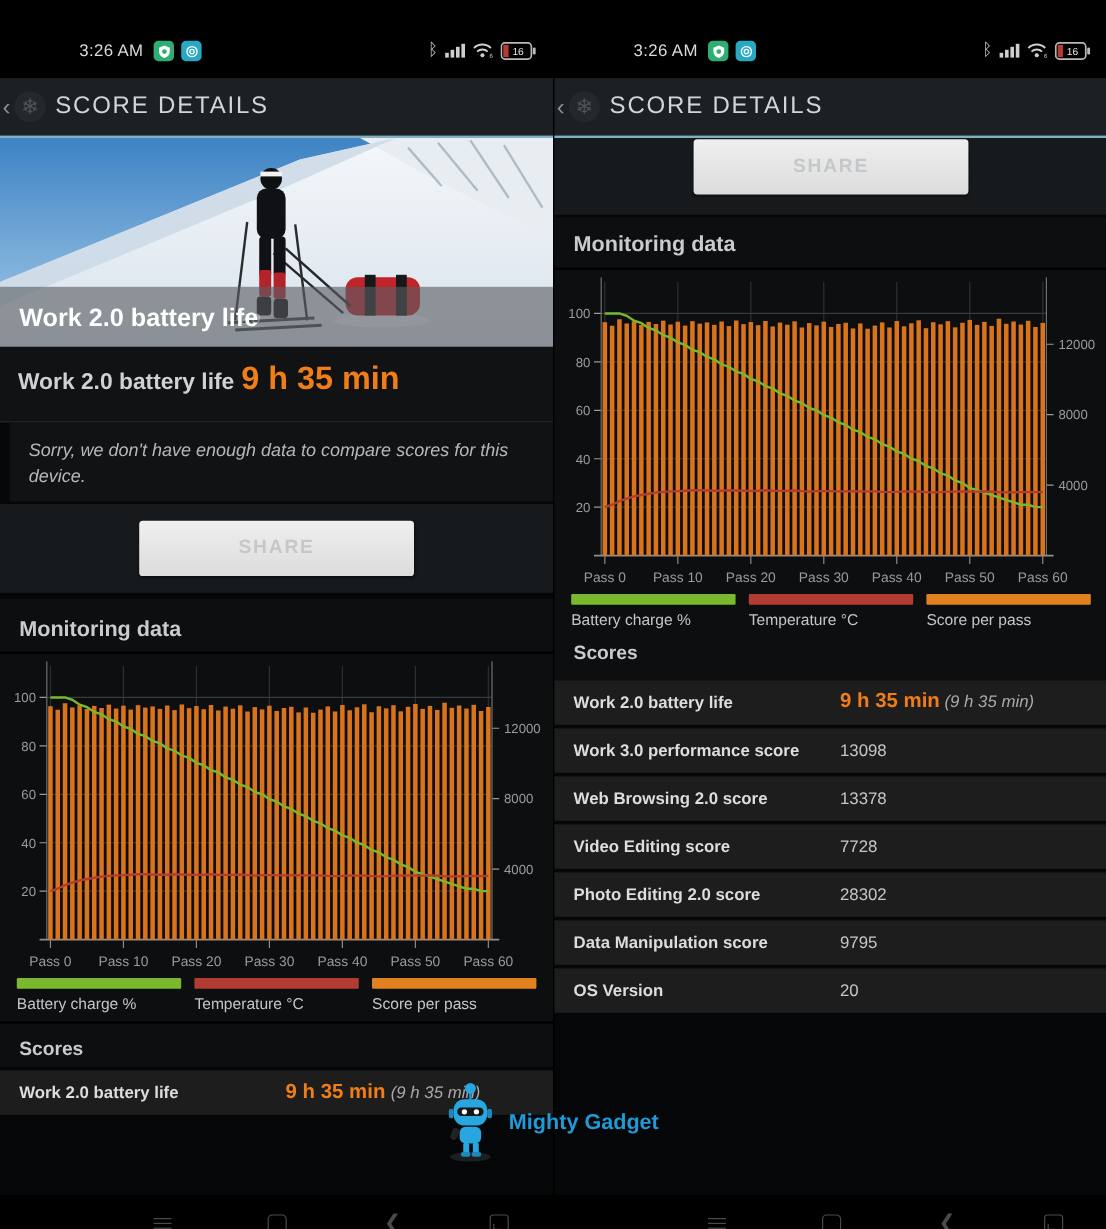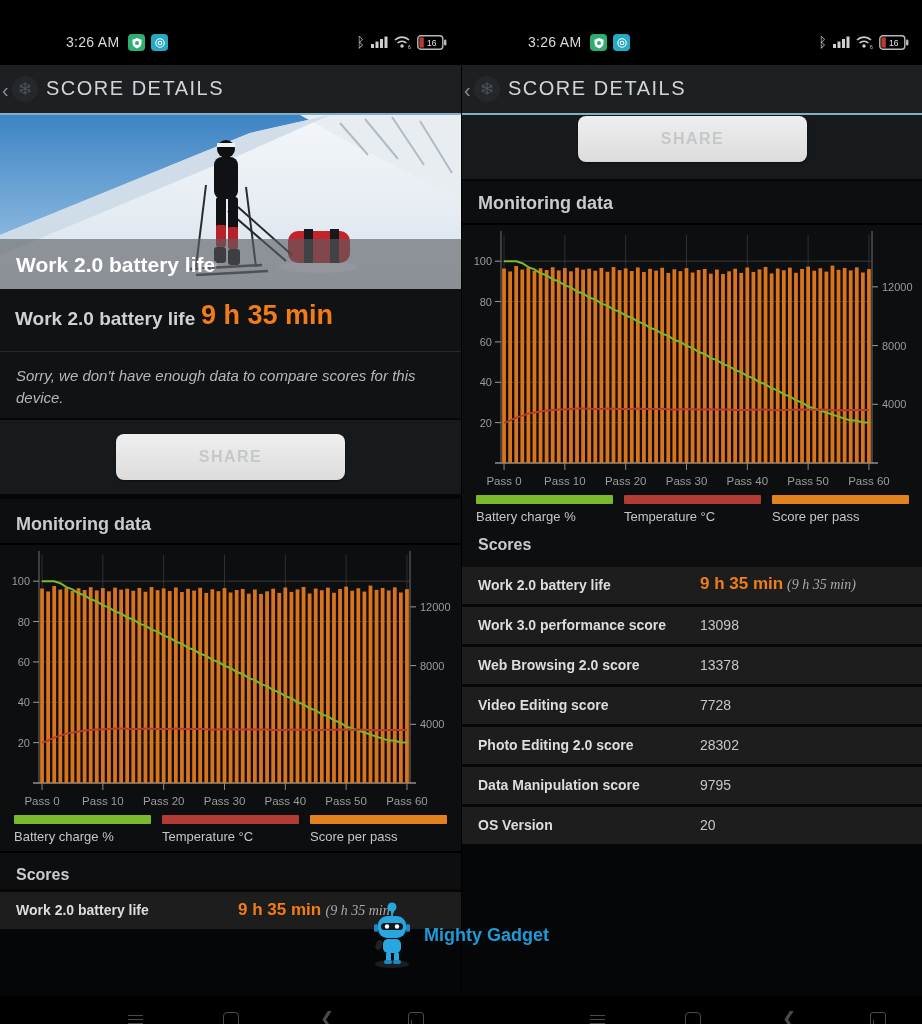--- a/index.html
+++ b/index.html
@@ -17,42 +17,42 @@
   .hdr{position:absolute;top:44px;left:0;right:0;height:48px;background:#1c2023;border-bottom:2px solid #7fb0c6;}
   .hdr .back{position:absolute;left:2px;top:14px;color:#8a8f93;font-size:20px;}
   .hdr .flake{position:absolute;left:12px;top:11px;width:26px;height:26px;border-radius:50%;
      background:#24282b;color:#4d5357;font-size:18px;text-align:center;line-height:26px;}
   .hdr .title{position:absolute;left:46px;top:12px;color:#d2d5d7;font-size:20px;letter-spacing:1.5px;font-weight:500;}
   
   .hero{position:absolute;top:94px;left:0;width:461px;height:174px;overflow:hidden;}
   .summary{position:absolute;top:268px;left:0;width:461px;height:62px;background:#101213;border-bottom:1px solid #25292c;}
   .summary .lab{position:absolute;left:15px;top:19px;color:#cfd2d4;font-size:19px;font-weight:bold;}
   .summary .val{position:absolute;left:201px;top:11px;color:#f07d17;font-size:27px;font-weight:bold;}
-  .sorry{position:absolute;top:331px;left:0;width:461px;height:66px;background:#101213;}
+  .sorry{position:absolute;top:331px;left:8px;width:461px;height:66px;background:#101213;}
   .sorry .txt{position:absolute;left:16px;top:13px;width:410px;color:#b5b8ba;font-size:15px;font-style:italic;line-height:1.45;}
   .sharebox{position:absolute;left:0;width:461px;background:#161a1d;}
   #phone-left .sharebox{top:399px;height:74px;}
   #phone-right .sharebox{top:94px;height:64px;}
-  .sharebtn{position:absolute;left:116px;width:229px;height:46px;border:0;border-radius:8px;
+  .sharebtn{position:absolute;left:116px;width:229px;height:46px;border:0;border-radius:3px;
      background:linear-gradient(#efefef,#dcdcdc);color:#c5c8ca;font-size:16px;font-weight:bold;
      letter-spacing:1.5px;font-family:inherit;box-shadow:0 1px 2px rgba(0,0,0,.5);}
   #phone-left .sharebtn{top:14px;} #phone-right .sharebtn{top:1px;}
   .card{position:absolute;left:0;width:461px;background:#0c0e0f;}
   #card-left{top:478px;height:427px;} #card-right{top:160px;height:386px;}
   .card-title{position:absolute;left:16px;color:#c9cccd;font-size:18px;font-weight:bold;}
   .card-divider{position:absolute;left:0;width:461px;height:2px;background:#000;}
   .legend{position:absolute;left:14px;width:433px;display:flex;gap:11px;}
   .leg-item{flex:1;}
   .leg-bar{height:9px;border-radius:1px;}
   .leg-lab{margin-top:5px;color:#c3c6c8;font-size:13px;}
   .scores-h{position:absolute;left:16px;color:#c9cccd;font-size:16px;font-weight:bold;}
   .batt-row{position:absolute;top:868px;left:0;width:461px;height:37px;background:#1d1d1d;border-top:3px solid #060606;}
   .batt-row .lab, .srow .lab{position:absolute;left:16px;top:10px;color:#dddddd;font-size:14px;font-weight:bold;}
   .oval{color:#f07d17;font-size:17px;font-weight:bold;}
-  .onote{color:#a9a9a9;font-size:14px;font-style:italic;font-weight:normal;font-family:Liberation Serif, serif;}
+  .onote{color:#a9a9a9;font-size:14px;font-style:italic;font-weight:normal;}
   .batt-row .val{position:absolute;left:238px;top:8px;}
   .stable{position:absolute;top:546px;left:0;width:461px;}
   .srow{position:relative;width:461px;height:37px;background:#1d1d1d;margin-bottom:3px;}
   .srow .val{position:absolute;left:238px;top:10px;color:#c6c6c6;font-size:14px;}
   .srow.first .val{top:7px;}
   .navbar{position:absolute;bottom:0;left:0;width:461px;height:49px;background:#000;}
   .nav-ic{position:absolute;top:16px;color:#4a4a4a;}
   .nav-menu{left:128px;width:15px;}
   .nav-menu i{display:block;height:0;border-top:1.6px solid #4a4a4a;margin:3px 0;}
   .nav-home{left:223px;width:14px;height:14px;border:1.6px solid #4a4a4a;border-radius:4px;}

